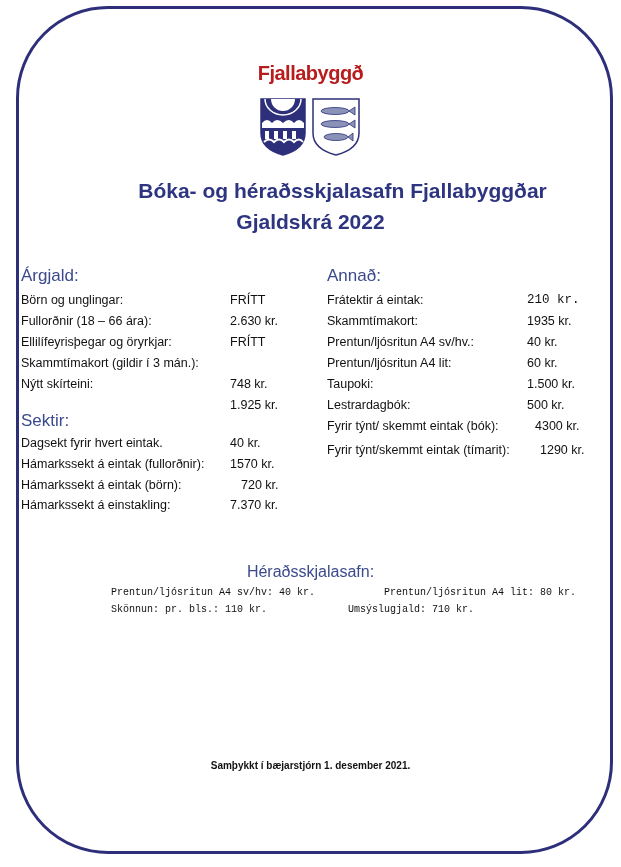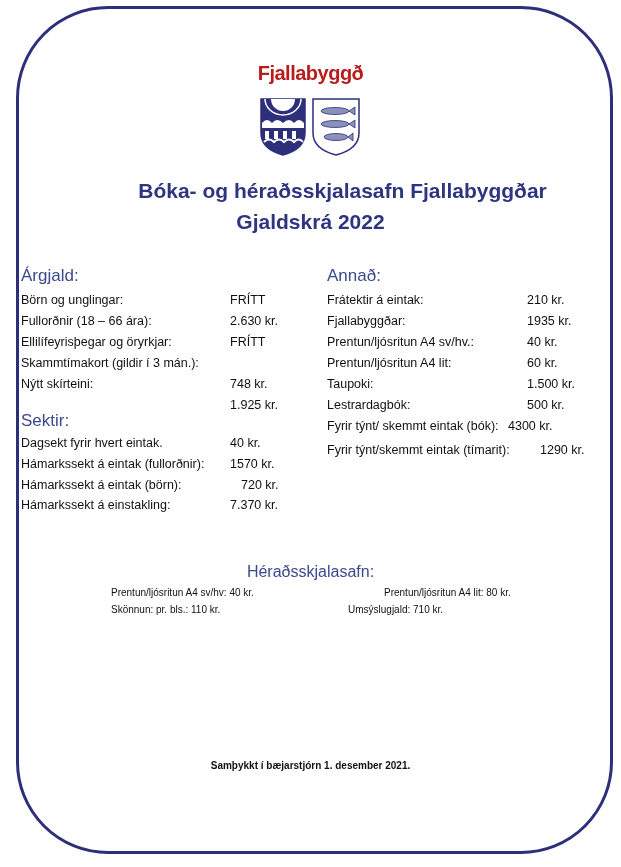--- a/index.html
+++ b/index.html
@@ -11,21 +11,21 @@
              font-weight: bold; font-size: 20px; color: #b91c1c; letter-spacing: -0.5px; }
     .shields { position: absolute; top: 97px; left: 259px; width: 104px; height: 60px; }
     .title { position: absolute; left: 0; width: 621px; text-align: center;
              font-weight: bold; color: #2e3580; font-size: 21px; }
     .title1 { top: 179px; padding-left: 32px; }
     .title2 { top: 210px; }
     .section-h { position: absolute; font-size: 17px; color: #3b4a8c; }
     .row { position: absolute; font-size: 12.5px; white-space: nowrap; }
     .row .lbl { position: absolute; left: 0; }
     .row .val { position: absolute; }
-    .small { position: absolute; font-size: 10px; white-space: nowrap; }
+    .small { position: absolute; font-size: 10px; white-space: nowrap; font-family: Liberation Mono, monospace; }
     .footer { position: absolute; left: 0; width: 621px; top: 760px; text-align: center;
               font-size: 10px; font-weight: bold; }
   </style>
 </head>
 <body>
 
 <div class="frame"></div>
 
 <div class="brand">Fjallabyggð</div>
 
@@ -89,45 +89,45 @@
   <span class="val" style="left:220px;">720 kr.</span>
 </div>
 <div class="row" style="left:21px; top:498px;">
   <span class="lbl">Hámarkssekt á einstakling:</span>
   <span class="val" style="left:209px;">7.370 kr.</span>
 </div>
 
 <div class="section-h" style="left:327px; top:266px;">Annað:</div>
 <div class="row" style="left:327px; top:293px;">
   <span class="lbl">Frátektir á eintak:</span>
-  <span class="val" style="left:200px;">210 kr.</span>
+  <span class="val" style="left:200px;font-family:Liberation Mono, monospace;">210 kr.</span>
 </div>
 <div class="row" style="left:327px; top:314px;">
-  <span class="lbl">Fjallabyggðar:</span>
+  <span class="lbl">Skammtímakort:</span>
   <span class="val" style="left:200px;">1935 kr.</span>
 </div>
 <div class="row" style="left:327px; top:335px;">
   <span class="lbl">Prentun/ljósritun A4 sv/hv.:</span>
   <span class="val" style="left:200px;">40 kr.</span>
 </div>
 <div class="row" style="left:327px; top:356px;">
   <span class="lbl">Prentun/ljósritun A4 lit:</span>
   <span class="val" style="left:200px;">60 kr.</span>
 </div>
 <div class="row" style="left:327px; top:377px;">
   <span class="lbl">Taupoki:</span>
   <span class="val" style="left:200px;">1.500 kr.</span>
 </div>
 <div class="row" style="left:327px; top:398px;">
   <span class="lbl">Lestrardagbók:</span>
   <span class="val" style="left:200px;">500 kr.</span>
 </div>
 <div class="row" style="left:327px; top:419px;">
   <span class="lbl">Fyrir týnt/ skemmt eintak  (bók):</span>
-  <span class="val" style="left:181px;">4300 kr.</span>
+  <span class="val" style="left:208px;">4300 kr.</span>
 </div>
 <div class="row" style="left:327px; top:443px;">
   <span class="lbl">Fyrir týnt/skemmt eintak (tímarit):</span>
   <span class="val" style="left:213px;">1290 kr.</span>
 </div>
 
 <div class="section-h" style="left:0; width:621px; text-align:center; top:563px; font-size:16px; box-sizing:border-box;">Héraðsskjalasafn:</div>
 <div class="small" style="left:111px; top:587px;">Prentun/ljósritun A4 sv/hv: 40 kr.</div>
 <div class="small" style="left:348px; top:587px;padding-left:36px;">Prentun/ljósritun A4 lit: 80 kr.</div>
 <div class="small" style="left:111px; top:604px;">Skönnun: pr. bls.: 110 kr.</div>

